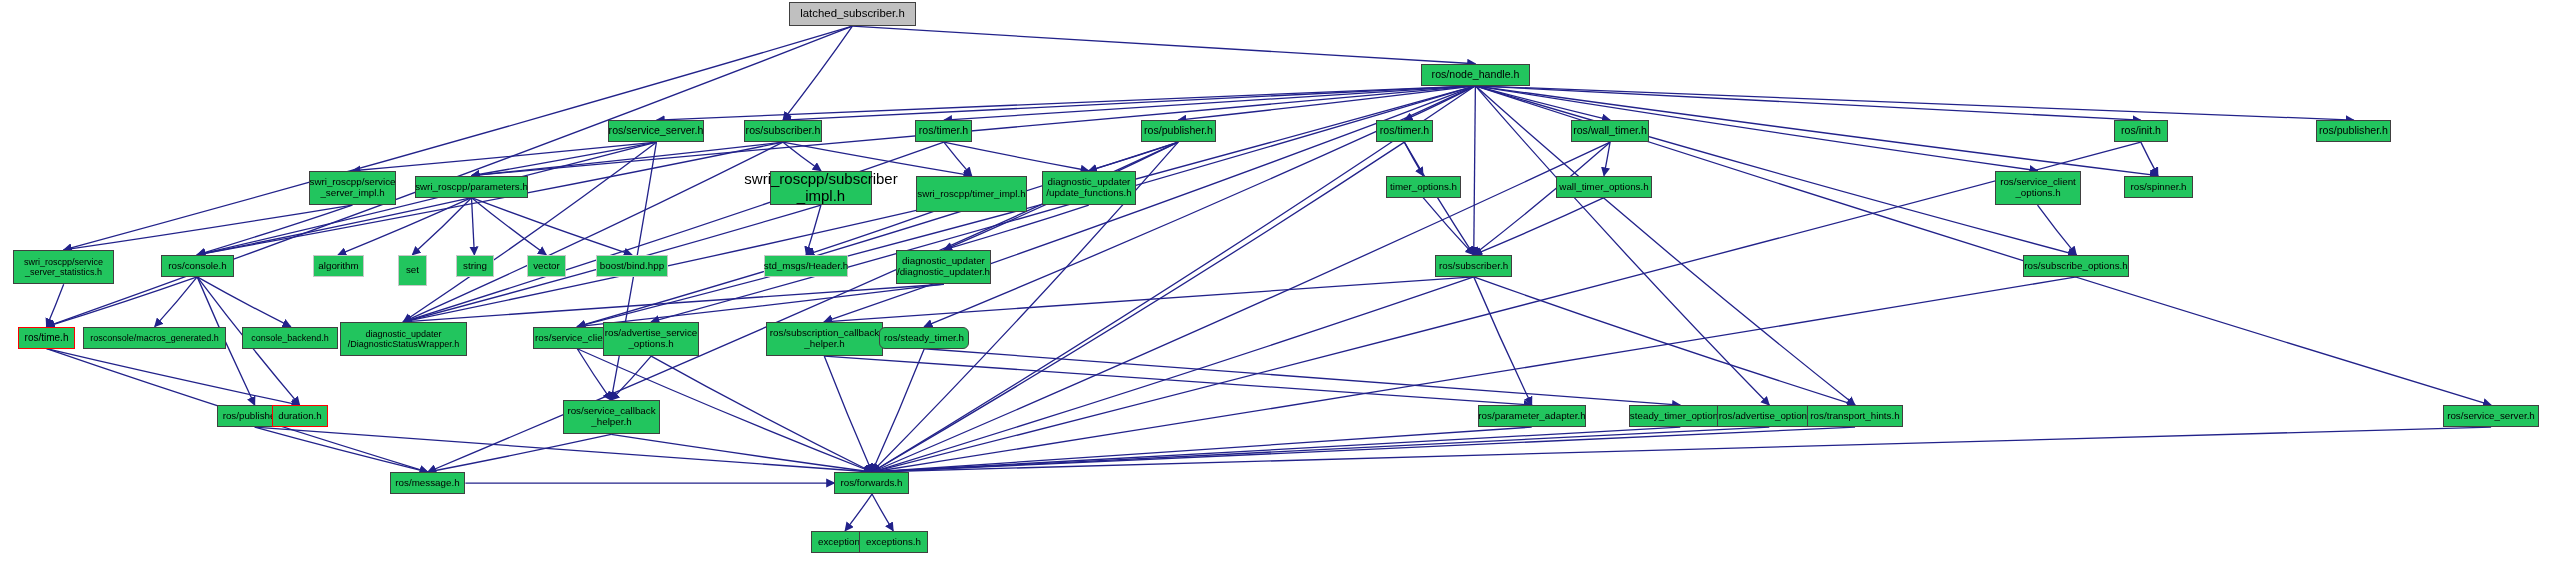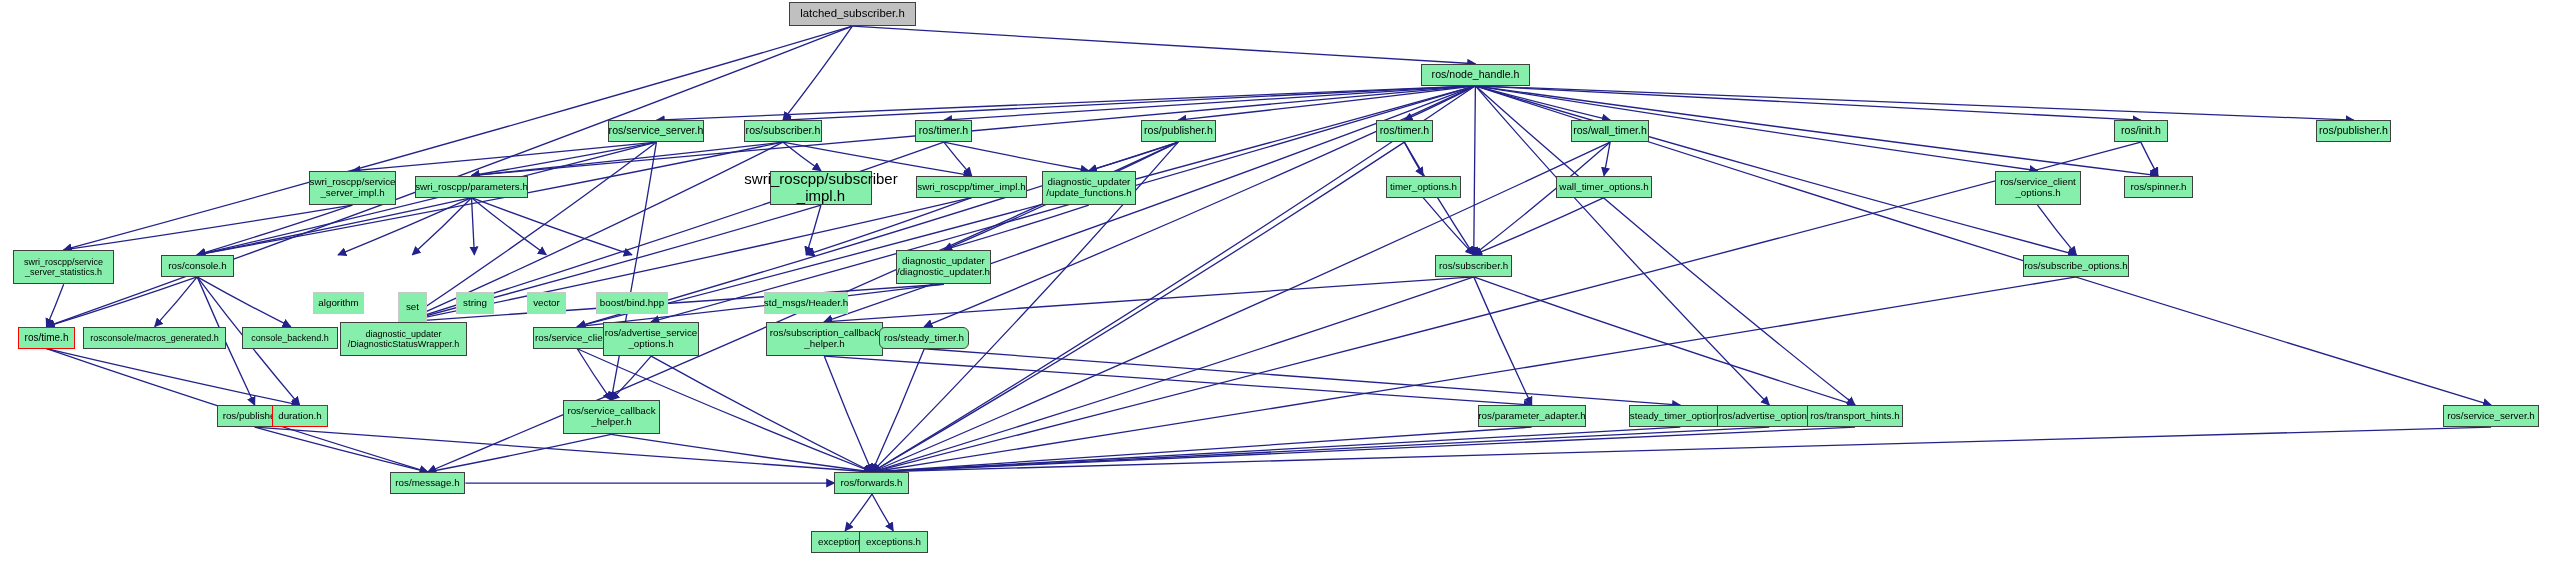--- a/index.html
+++ b/index.html
@@ -1,25 +1,25 @@
 <!DOCTYPE html>
 <html style="font-size:13px"><head>
 <meta charset="utf-8">
 <style>
   html,body{margin:0;padding:0;background:#ffffff;}
   #canvas{position:relative;width:2576px;height:566px;background:#ffffff;
           font-family:"Liberation Sans","DejaVu Sans",sans-serif;overflow:hidden;}
   svg.edges{position:absolute;left:0;top:0;width:2576px;height:566px;pointer-events:none;}
   .node{position:absolute;box-sizing:border-box;display:flex;align-items:center;
-        justify-content:center;text-align:center;background:#86efac;
+        justify-content:center;text-align:center;background:#22c55e;
         border:0.8px solid #808080;color:#000000;line-height:1.12;white-space:pre;}
   .node.root{background:#c0c0c0;border:0.8px solid #404040;}
   .node.dark{border:0.8px solid #404040;}
   .node.red{border:0.8px solid #ff0000;}
-  .node.light{border:0.8px solid #c8c8c8;margin-top:37px;}
+  .node.light{border:0.8px solid #c8c8c8;}
 </style>
 </head>
 <body>
 
 <div id="canvas">
   <svg class="edges" viewBox="0 0 3155 693">
     <defs>
       <marker id="ah" viewBox="0 0 10 10" refX="9" refY="5" markerWidth="7" markerHeight="7" orient="auto-start-reverse">
         <path d="M 0 0 L 10 5 L 0 10 z" fill="#22228a"></path>
       </marker>
@@ -138,21 +138,21 @@
       <div class="node dark" style="left: 1141px; top: 120px; width: 75px; height: 22px; font-size: 10.6px;">ros/publisher.h</div>
       <div class="node dark" style="left: 1376px; top: 120px; width: 57px; height: 22px; font-size: 10.6px;">ros/timer.h</div>
       <div class="node dark" style="left: 1571px; top: 120px; width: 78px; height: 22px; font-size: 10.6px;">ros/wall_timer.h</div>
       <div class="node dark" style="left: 2114px; top: 120px; width: 54px; height: 22px; font-size: 10.6px;">ros/init.h</div>
       <div class="node dark" style="left: 2316px; top: 120px; width: 75px; height: 22px; font-size: 10.6px;">ros/publisher.h</div>
       <div class="node dark" style="left: 309px; top: 171px; width: 87px; height: 34px; font-size: 9.8px;">swri_roscpp/service
 _server_impl.h</div>
       <div class="node dark" style="left: 415px; top: 176px; width: 113px; height: 22px; font-size: 9.8px;">swri_roscpp/parameters.h</div>
       <div class="node dark" style="left: 770px; top: 171px; width: 102px; height: 34px; font-size: 15px;">swri_roscpp/subscriber
 _impl.h</div>
-      <div class="node dark" style="left: 916px; top: 176px; width: 111px; height: 22px; font-size: 9.8px; text-align: center;">swri_roscpp/timer_impl.h</div>
+      <div class="node dark" style="left: 916px; top: 176px; width: 111px; height: 36px; font-size: 9.8px; text-align: center;">swri_roscpp/timer_impl.h</div>
       <div class="node dark" style="left: 1042px; top: 171px; width: 94px; height: 34px; font-size: 9.8px;">diagnostic_updater
 /update_functions.h</div>
       <div class="node dark" style="left: 1386px; top: 176px; width: 75px; height: 22px; font-size: 9.8px;">timer_options.h</div>
       <div class="node dark" style="left: 1556px; top: 176px; width: 96px; height: 22px; font-size: 9.8px;">wall_timer_options.h</div>
       <div class="node dark" style="left: 1995px; top: 171px; width: 86px; height: 34px; font-size: 9.8px;">ros/service_client
 _options.h</div>
       <div class="node dark" style="left: 2124px; top: 176px; width: 69px; height: 22px; font-size: 9.8px;">ros/spinner.h</div>
       <div class="node dark" style="left: 13px; top: 250px; width: 101px; height: 34px; font-size: 9px;">swri_roscpp/service
 _server_statistics.h</div>
       <div class="node dark" style="left: 161px; top: 255px; width: 73px; height: 22px; font-size: 9.8px;">ros/console.h</div>

